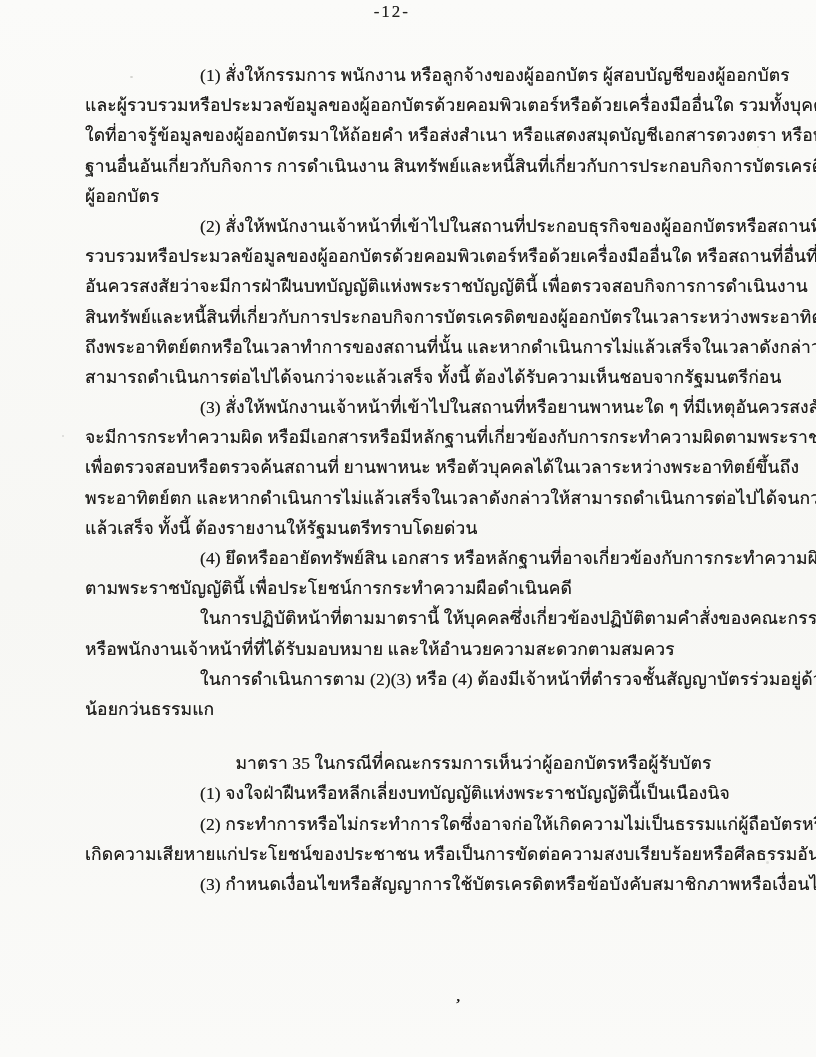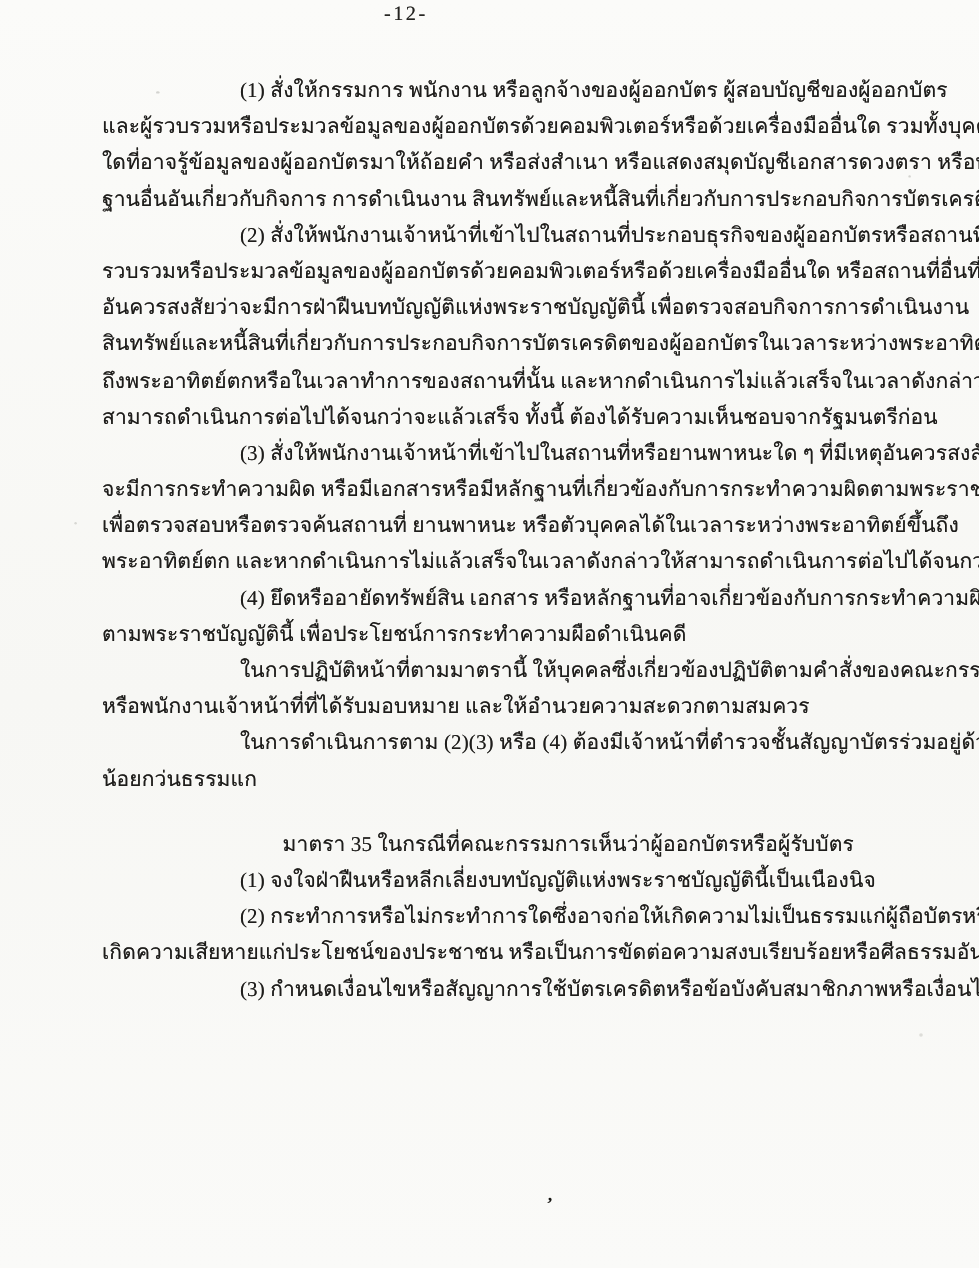--- a/index.html
+++ b/index.html
@@ -15,21 +15,21 @@
     background: linear-gradient(180deg, #fbfbf9 0%, #f7f7f4 55%, #fafaf8 100%);
     overflow: hidden;
     font-family: "Liberation Serif", "DejaVu Serif", serif;
     color: #1e1d1b;
   }
   .page-number {
     position: absolute;
     top: 2px;
     left: 320px;
     width: 90px;
-    text-align: left;
+    text-align: right;
     font-size: 17px;
     letter-spacing: 2px;
     color: #23221f;
     text-shadow: 0 0 0.5px rgba(0,0,0,0.5);
   }
   .textblock {
     position: absolute;
     top: 60px;
     left: 85px;
     width: 662px;
@@ -74,30 +74,32 @@
 
 <div class="page">
 
   <div class="page-number">-12-</div>
 
   <div class="textblock">
     <div class="line indent">(1) สั่งให้กรรมการ พนักงาน หรือลูกจ้างของผู้ออกบัตร ผู้สอบบัญชีของผู้ออกบัตร</div>
     <div class="line">และผู้รวบรวมหรือประมวลข้อมูลของผู้ออกบัตรด้วยคอมพิวเตอร์หรือด้วยเครื่องมืออื่นใด รวมทั้งบุคคลอื่น</div>
     <div class="line">ใดที่อาจรู้ข้อมูลของผู้ออกบัตรมาให้ถ้อยคำ หรือส่งสำเนา หรือแสดงสมุดบัญชีเอกสารดวงตรา หรือหลัก</div>
     <div class="line">ฐานอื่นอันเกี่ยวกับกิจการ การดำเนินงาน สินทรัพย์และหนี้สินที่เกี่ยวกับการประกอบกิจการบัตรเครดิตของ</div>
+    <div class="line">ผู้ออกบัตร</div>
     <div class="line indent">(2) สั่งให้พนักงานเจ้าหน้าที่เข้าไปในสถานที่ประกอบธุรกิจของผู้ออกบัตรหรือสถานที่ซึ่ง</div>
     <div class="line">รวบรวมหรือประมวลข้อมูลของผู้ออกบัตรด้วยคอมพิวเตอร์หรือด้วยเครื่องมืออื่นใด หรือสถานที่อื่นที่มีเหตุ</div>
     <div class="line">อันควรสงสัยว่าจะมีการฝ่าฝืนบทบัญญัติแห่งพระราชบัญญัตินี้ เพื่อตรวจสอบกิจการการดำเนินงาน</div>
     <div class="line">สินทรัพย์และหนี้สินที่เกี่ยวกับการประกอบกิจการบัตรเครดิตของผู้ออกบัตรในเวลาระหว่างพระอาทิตย์ขึ้น</div>
     <div class="line">ถึงพระอาทิตย์ตกหรือในเวลาทำการของสถานที่นั้น และหากดำเนินการไม่แล้วเสร็จในเวลาดังกล่าวให้</div>
     <div class="line">สามารถดำเนินการต่อไปได้จนกว่าจะแล้วเสร็จ ทั้งนี้ ต้องได้รับความเห็นชอบจากรัฐมนตรีก่อน</div>
     <div class="line indent">(3) สั่งให้พนักงานเจ้าหน้าที่เข้าไปในสถานที่หรือยานพาหนะใด ๆ ที่มีเหตุอันควรสงสัยว่า</div>
     <div class="line">จะมีการกระทำความผิด หรือมีเอกสารหรือมีหลักฐานที่เกี่ยวข้องกับการกระทำความผิดตามพระราชบัญญัตินี้</div>
     <div class="line">เพื่อตรวจสอบหรือตรวจค้นสถานที่ ยานพาหนะ หรือตัวบุคคลได้ในเวลาระหว่างพระอาทิตย์ขึ้นถึง</div>
     <div class="line">พระอาทิตย์ตก และหากดำเนินการไม่แล้วเสร็จในเวลาดังกล่าวให้สามารถดำเนินการต่อไปได้จนกว่าจะ</div>
+    <div class="line">แล้วเสร็จ ทั้งนี้ ต้องรายงานให้รัฐมนตรีทราบโดยด่วน</div>
     <div class="line indent">(4) ยึดหรืออายัดทรัพย์สิน เอกสาร หรือหลักฐานที่อาจเกี่ยวข้องกับการกระทำความผิด</div>
     <div class="line">ตามพระราชบัญญัตินี้ เพื่อประโยชน์การกระทำความผือดำเนินคดี</div>
     <div class="line indent">ในการปฏิบัติหน้าที่ตามมาตรานี้ ให้บุคคลซึ่งเกี่ยวข้องปฏิบัติตามคำสั่งของคณะกรรมการ</div>
     <div class="line">หรือพนักงานเจ้าหน้าที่ที่ได้รับมอบหมาย และให้อำนวยความสะดวกตามสมควร</div>
     <div class="line indent">ในการดำเนินการตาม (2)(3) หรือ (4) ต้องมีเจ้าหน้าที่ตำรวจชั้นสัญญาบัตรร่วมอยู่ด้วยไม่</div>
     <div class="line">น้อยกว่นธรรมแก</div>
     <div class="line indent gap-before">มาตรา 35 ในกรณีที่คณะกรรมการเห็นว่าผู้ออกบัตรหรือผู้รับบัตร</div>
     <div class="line indent">(1) จงใจฝ่าฝืนหรือหลีกเลี่ยงบทบัญญัติแห่งพระราชบัญญัตินี้เป็นเนืองนิจ</div>
     <div class="line indent">(2) กระทำการหรือไม่กระทำการใดซึ่งอาจก่อให้เกิดความไม่เป็นธรรมแก่ผู้ถือบัตรหรือ</div>
     <div class="line">เกิดความเสียหายแก่ประโยชน์ของประชาชน หรือเป็นการขัดต่อความสงบเรียบร้อยหรือศีลธรรมอันดีของ</div>

